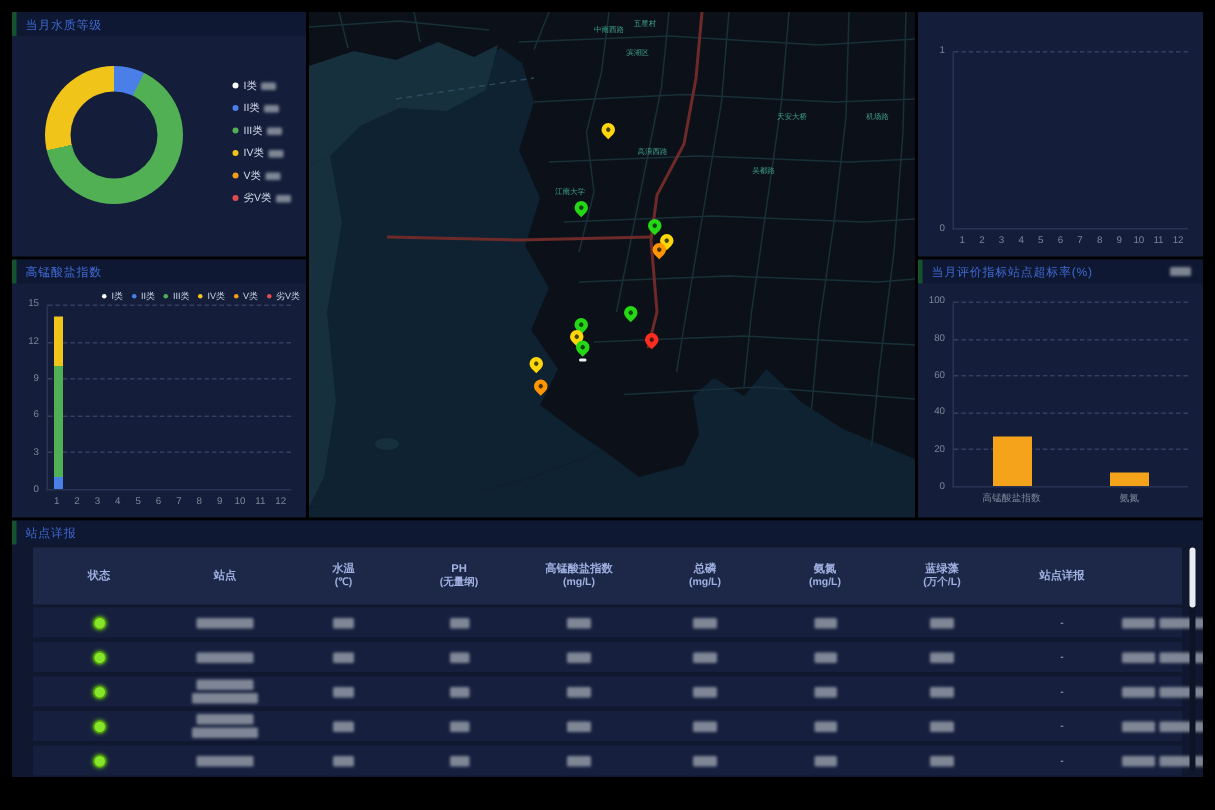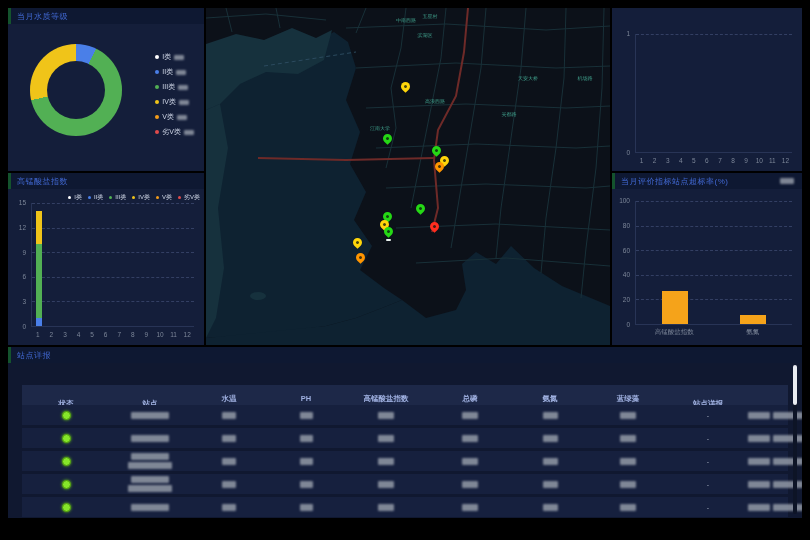--- a/index.html
+++ b/index.html
@@ -328,21 +328,21 @@
           <div class="xlab">高锰酸盐指数</div>
           <div class="xlab">氨氮</div>
         </div>
     </div>
   </div>
 
   <div class="panel" style="left:8px; top:347px; width:794px; height:171px; background:#101830;">
     <div class="panel-header">
       <span class="panel-title">站点详报</span>
     </div>
-    <div class="tbl-header-row" id="tbl-head" style="grid-template-columns: 88px 80px 78px 76px 84px 84px 76px 80px 80px 1fr; margin-top: 20px;">
+    <div class="tbl-header-row" id="tbl-head" style="grid-template-columns: 88px 80px 78px 76px 84px 84px 76px 80px 80px 1fr;">
         <div class="th"><span>状态</span></div>
         <div class="th"><span>站点</span></div>
         <div class="th"><span>水温</span><span class="unit">(℃)</span></div>
         <div class="th"><span>PH</span><span class="unit">(无量纲)</span></div>
         <div class="th"><span>高锰酸盐指数</span><span class="unit">(mg/L)</span></div>
         <div class="th"><span>总磷</span><span class="unit">(mg/L)</span></div>
         <div class="th"><span>氨氮</span><span class="unit">(mg/L)</span></div>
         <div class="th"><span>蓝绿藻</span><span class="unit">(万个/L)</span></div>
         <div class="th"><span>站点详报</span></div>
       </div>

